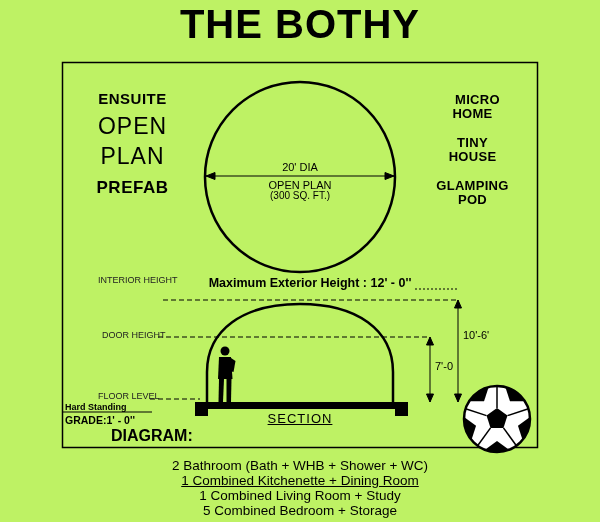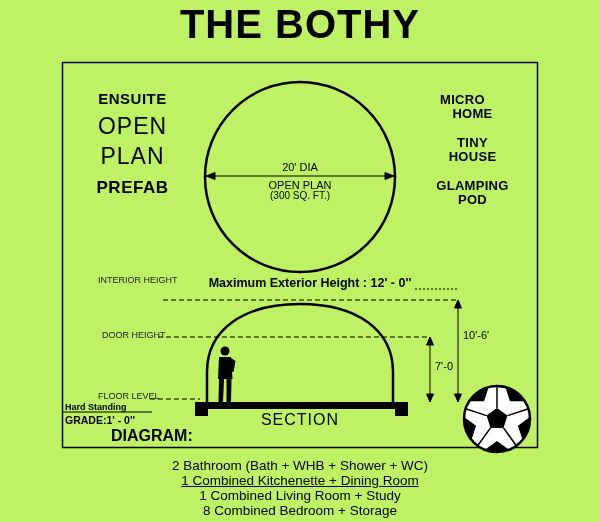--- a/index.html
+++ b/index.html
@@ -12,21 +12,21 @@
   .lbl-big{font-size:23px;letter-spacing:1px;}
   .lbl-prefab{font-size:17px;font-weight:bold;letter-spacing:.5px;}
   .rlab{font-size:13px;font-weight:bold;letter-spacing:.3px;}
   .circ-txt{font-size:11px;}
   .circ-txt-sm{font-size:10px;}
   .maxh{font-size:12.5px;font-weight:bold;}
   .dimlab{font-size:9px;color:#222;}
   .dimnum{font-size:11px;}
   .hardst{font-size:9px;font-weight:bold;}
   .grade{font-size:10.5px;font-weight:bold;}
-  .sectionw{font-size:16px;letter-spacing:1px;}
+  .sectionw{font-size:13px;letter-spacing:1px;text-decoration:underline;}
   .profilew{font-size:26px;letter-spacing:1px;}
   .diagram{font-size:16px;font-weight:bold;}
   .roomline{font-size:13.5px;line-height:15px;}
   svg.draw{position:absolute;left:0;top:0;}
 </style>
 </head>
 <body>
 
 <div class="canvas">
 
@@ -104,21 +104,21 @@
     </g>
   </svg>
 
   <div class="t title">THE BOTHY</div>
 
   <div class="t ctr lbl-bold-sm" style="left:70px;top:90px;width:125px;">ENSUITE</div>
   <div class="t ctr lbl-big" style="left:70px;top:113px;width:125px;">OPEN</div>
   <div class="t ctr lbl-big" style="left:70px;top:143px;width:125px;">PLAN</div>
   <div class="t ctr lbl-prefab" style="left:70px;top:178px;width:125px;">PREFAB</div>
 
-  <div class="t ctr rlab" style="left:415px;top:92px;width:95px;">MICRO</div>
+  <div class="t ctr rlab" style="left:430px;top:92px;width:95px;">MICRO</div>
   <div class="t ctr rlab" style="left:425px;top:106px;width:95px;">HOME</div>
   <div class="t ctr rlab" style="left:425px;top:135px;width:95px;">TINY</div>
   <div class="t ctr rlab" style="left:425px;top:149px;width:95px;">HOUSE</div>
   <div class="t ctr rlab" style="left:425px;top:178px;width:95px;">GLAMPING</div>
   <div class="t ctr rlab" style="left:425px;top:192px;width:95px;">POD</div>
 
   <div class="t ctr circ-txt" style="left:200px;top:161px;width:200px;">20' DIA</div>
   <div class="t ctr circ-txt" style="left:200px;top:179px;width:200px;">OPEN PLAN</div>
   <div class="t ctr circ-txt-sm" style="left:200px;top:190px;width:200px;">(300 SQ. FT.)</div>
 
@@ -129,15 +129,15 @@
   <div class="t hardst" style="left:65px;top:402px;">Hard Standing</div>
   <div class="t grade" style="left:65px;top:414px;">GRADE:1' - 0''</div>
   <div class="t dimnum" style="left:463px;top:329px;">10'-6'</div>
   <div class="t dimnum" style="left:435px;top:360px;">7'-0</div>
   <div class="t ctr sectionw" style="left:200px;top:411px;width:200px;">SECTION</div>
   <div class="t diagram" style="left:67px;top:427px;margin-left:44px;">DIAGRAM:</div>
 
   <div class="t ctr roomline" style="left:0px;top:458px;width:600px;">2 Bathroom (Bath + WHB + Shower + WC)</div>
   <div class="t ctr roomline" style="left:0px;top:473px;width:600px;text-decoration:underline;">1 Combined Kitchenette + Dining Room</div>
   <div class="t ctr roomline" style="left:0px;top:488px;width:600px;">1 Combined Living Room + Study</div>
-  <div class="t ctr roomline" style="left:0px;top:503px;width:600px;">8 Combined Bedroom + Storage</div>
+  <div class="t ctr roomline" style="left:0px;top:503px;width:600px;">5 Combined Bedroom + Storage</div>
 
 </div>
 
 </body></html>

